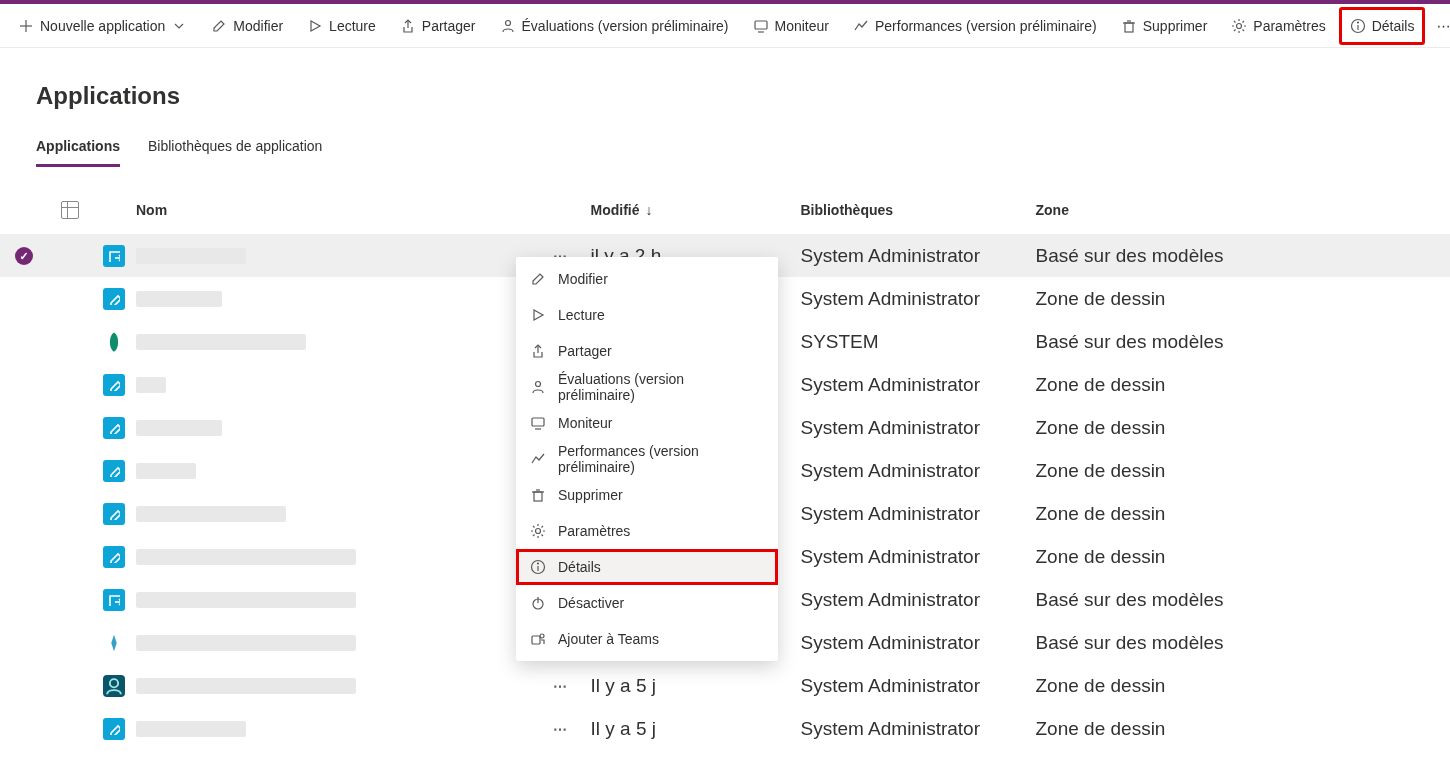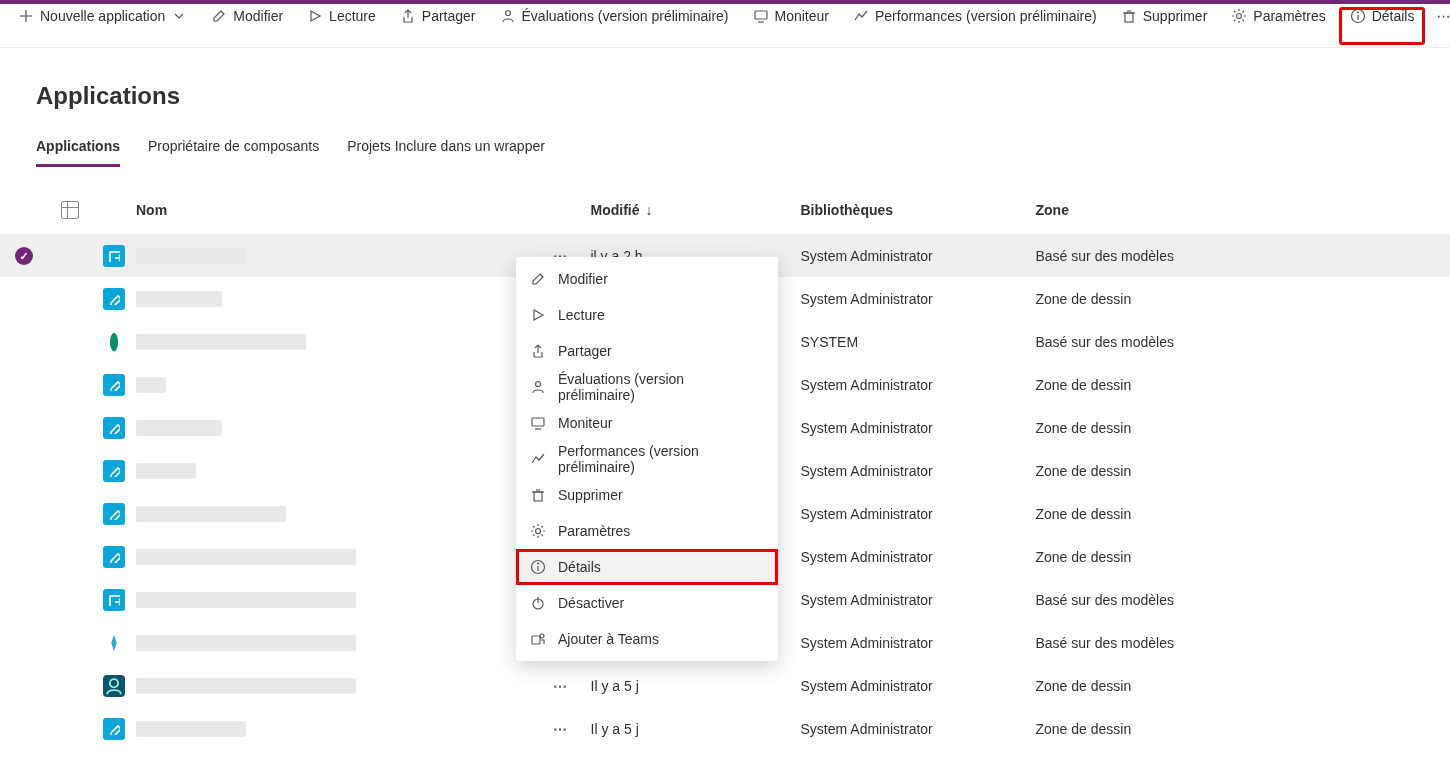--- a/index.html
+++ b/index.html
@@ -28,20 +28,21 @@
   .cmdbar {
     display: flex;
     align-items: center;
     height: 44px;
     border-bottom: 1px solid var(--border);
     padding: 0 8px;
     gap: 4px;
   }
   .cmdbar .btn {
     display: flex;
+    align-items: center;
     gap: 6px;
     padding: 0 10px;
     height: 36px;
     color: var(--text);
     cursor: pointer;
     white-space: nowrap;
     border-radius: 2px;
   }
   .cmdbar .btn svg { width: 16px; height: 16px; stroke: #595959; fill: none; stroke-width: 1.2; }
   .cmdbar .btn.highlighted {
@@ -117,21 +118,21 @@
     border-radius:2px;
     height: 16px;
     filter: blur(0.3px);
   }
   .blur.w100{width:110px}.blur.w60{width:60px}.blur.w80{width:86px}
   .blur.w140{width:150px}.blur.w170{width:170px}.blur.w200{width:220px}
   .blur.w30{width:30px}
 
   .name-cell { font-weight: 600; padding-right: 10px; overflow:hidden; text-overflow: ellipsis; white-space: nowrap;}
   .more { color:#605e5c; cursor:pointer; letter-spacing:1px; font-weight:bold; text-align:center;}
-  .mod-cell, .owner-cell, .type-cell { font-size: 14px; color: var(--text); }
+  .mod-cell, .owner-cell, .type-cell { font-size: 19px; color: var(--text); }
   .hdr-cell { display:flex; align-items:flex-end; gap:6px; }
 
   .icon-col { display:flex; justify-content:center; }
   .view-icon {
     width:18px; height:18px; border:1.2px solid #888; border-radius:2px; position:relative;
   }
   .view-icon::before, .view-icon::after {
     content:""; position:absolute; background:#888;
   }
   .view-icon::before{ left:5px; top:0; bottom:0; width:1.2px;}
@@ -302,22 +303,21 @@
   <div class="btn overflow">
     <span>⋯</span>
   </div>
 </div>
 
 <div class="page">
   <h1>Applications</h1>
 
   <div class="tabs">
     <div class="tab active">Applications</div>
-    <div class="tab">Propriétaire de composants</div>
-    <div class="tab">Projets Inclure dans un wrapper</div>
+    <div class="tab">Bibliothèques de application</div>
   </div>
 
   <div class="table-wrap">
     <div class="row header">
       <div></div>
       <div class="icon-col">
           <span class="view-icon"></span>
         </div>
       <div></div>
       <div class="hdr-cell">

